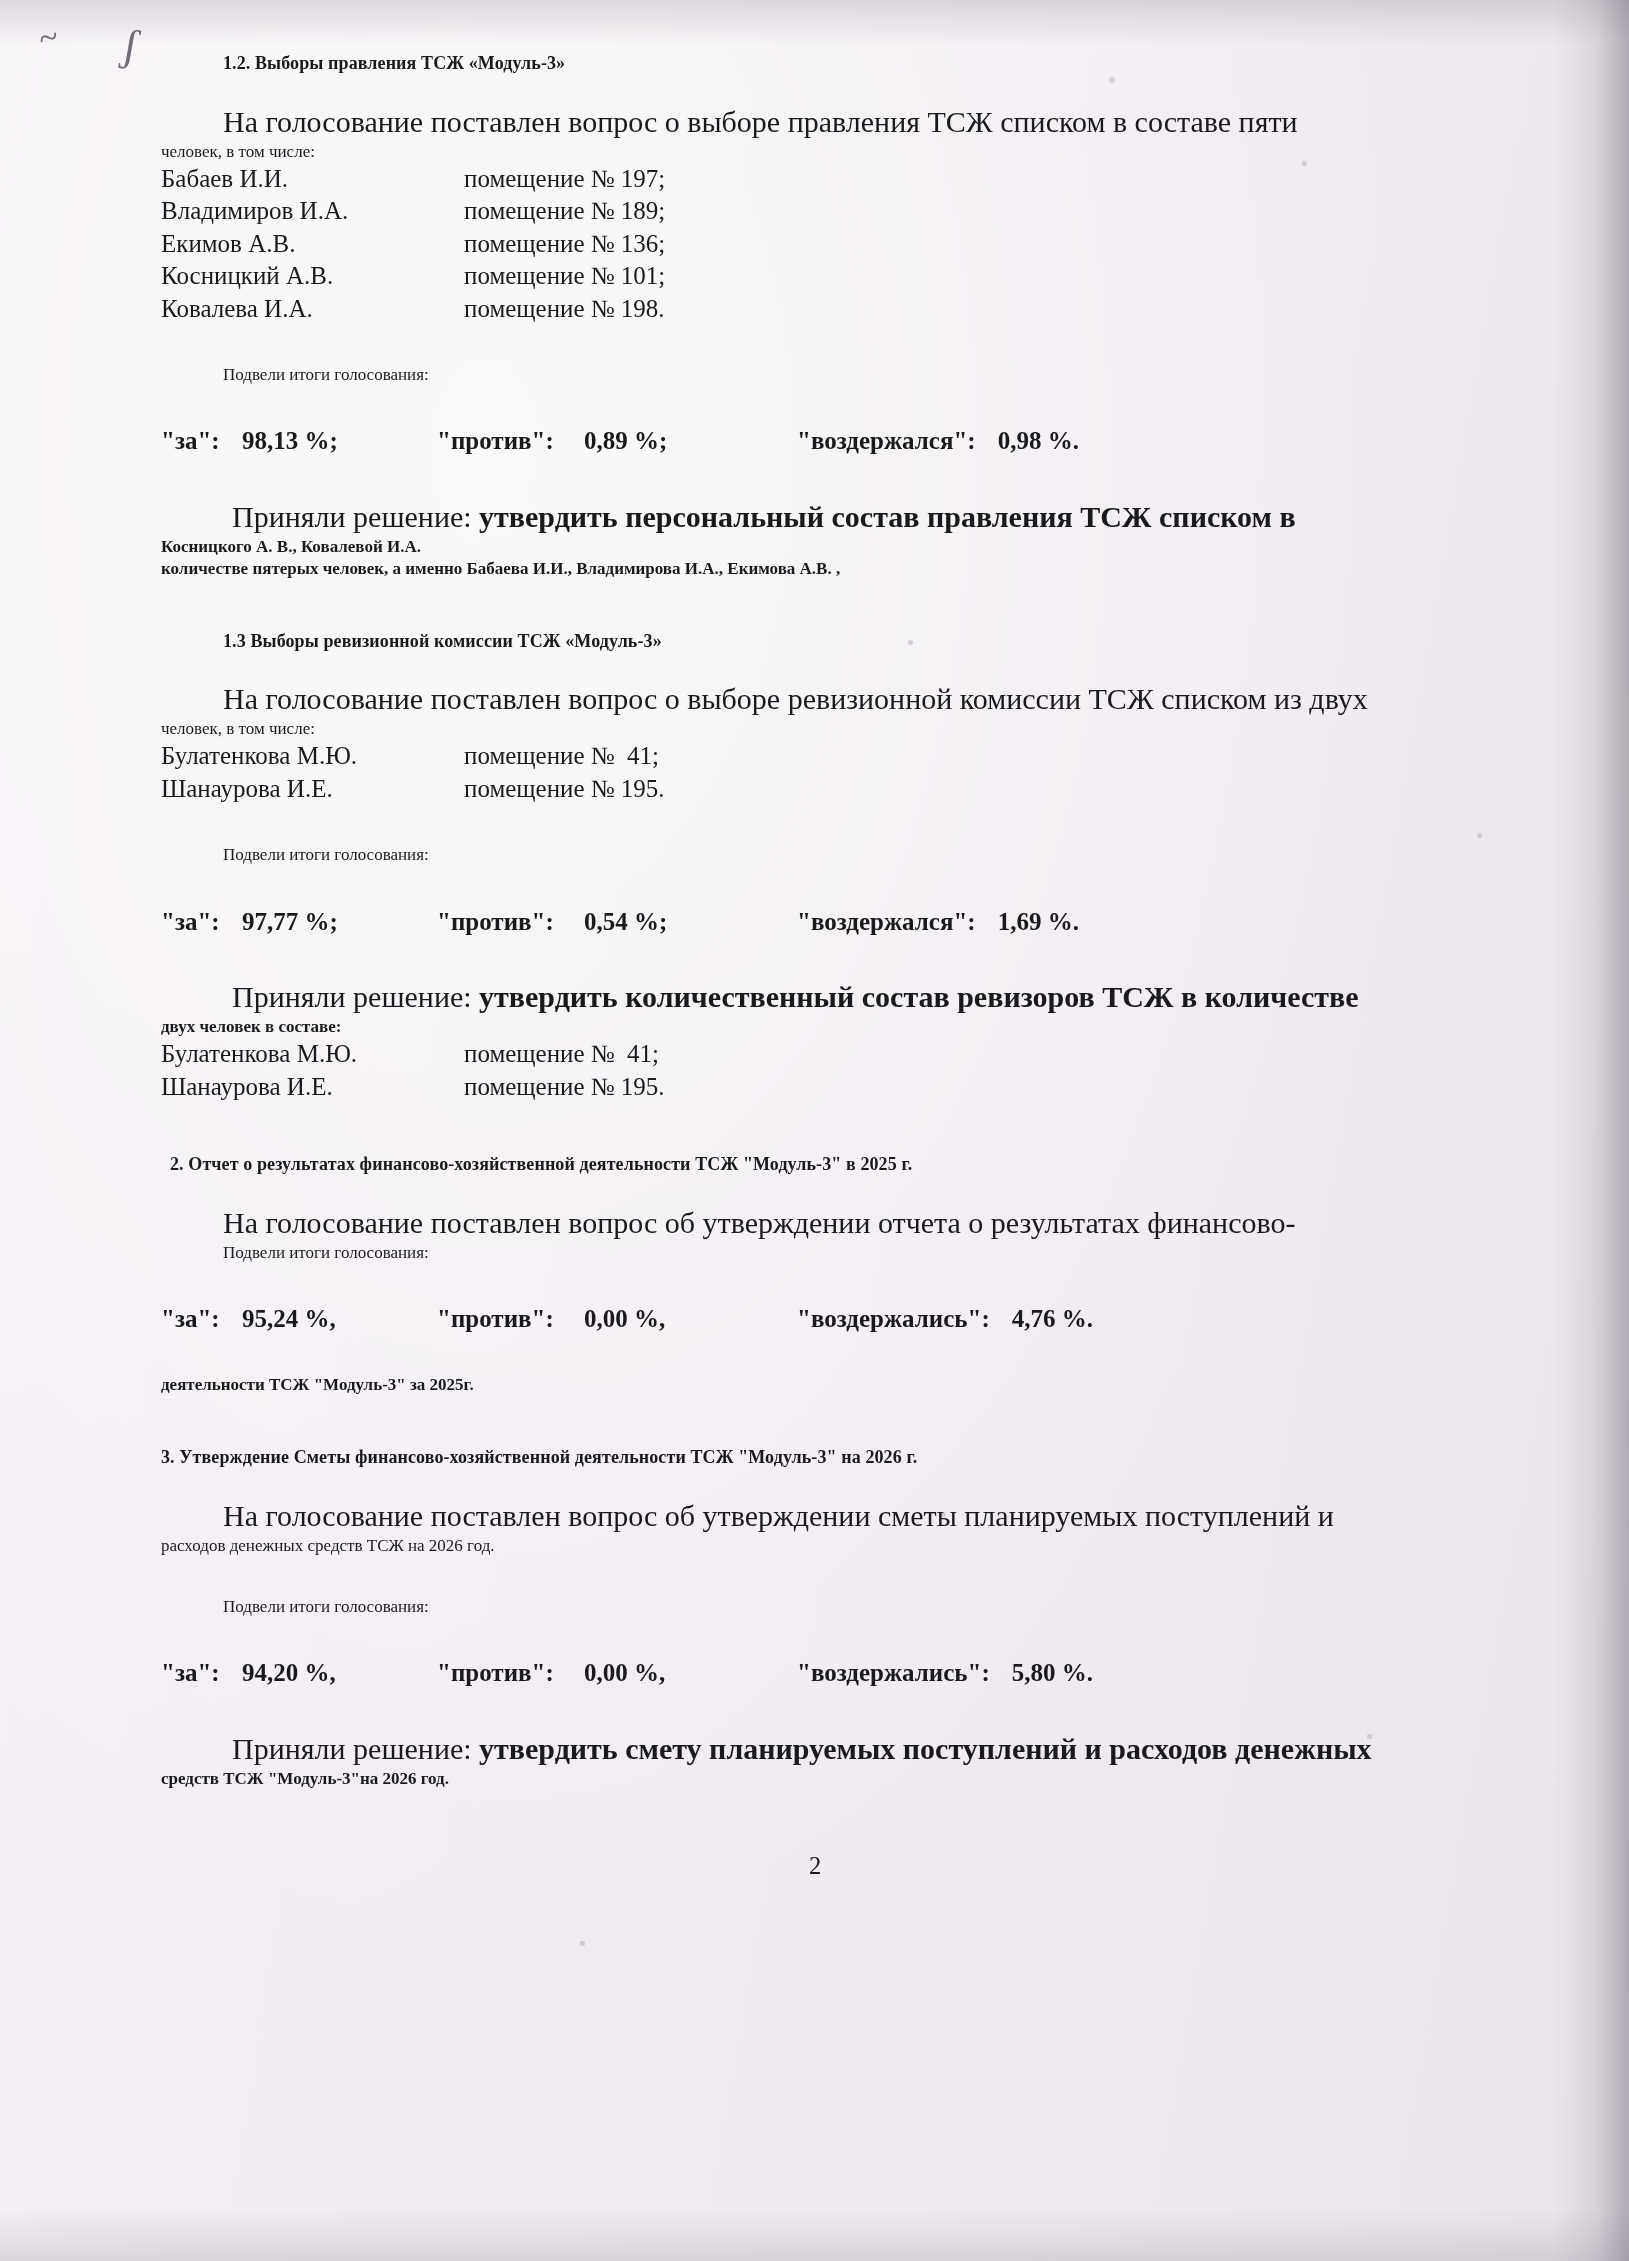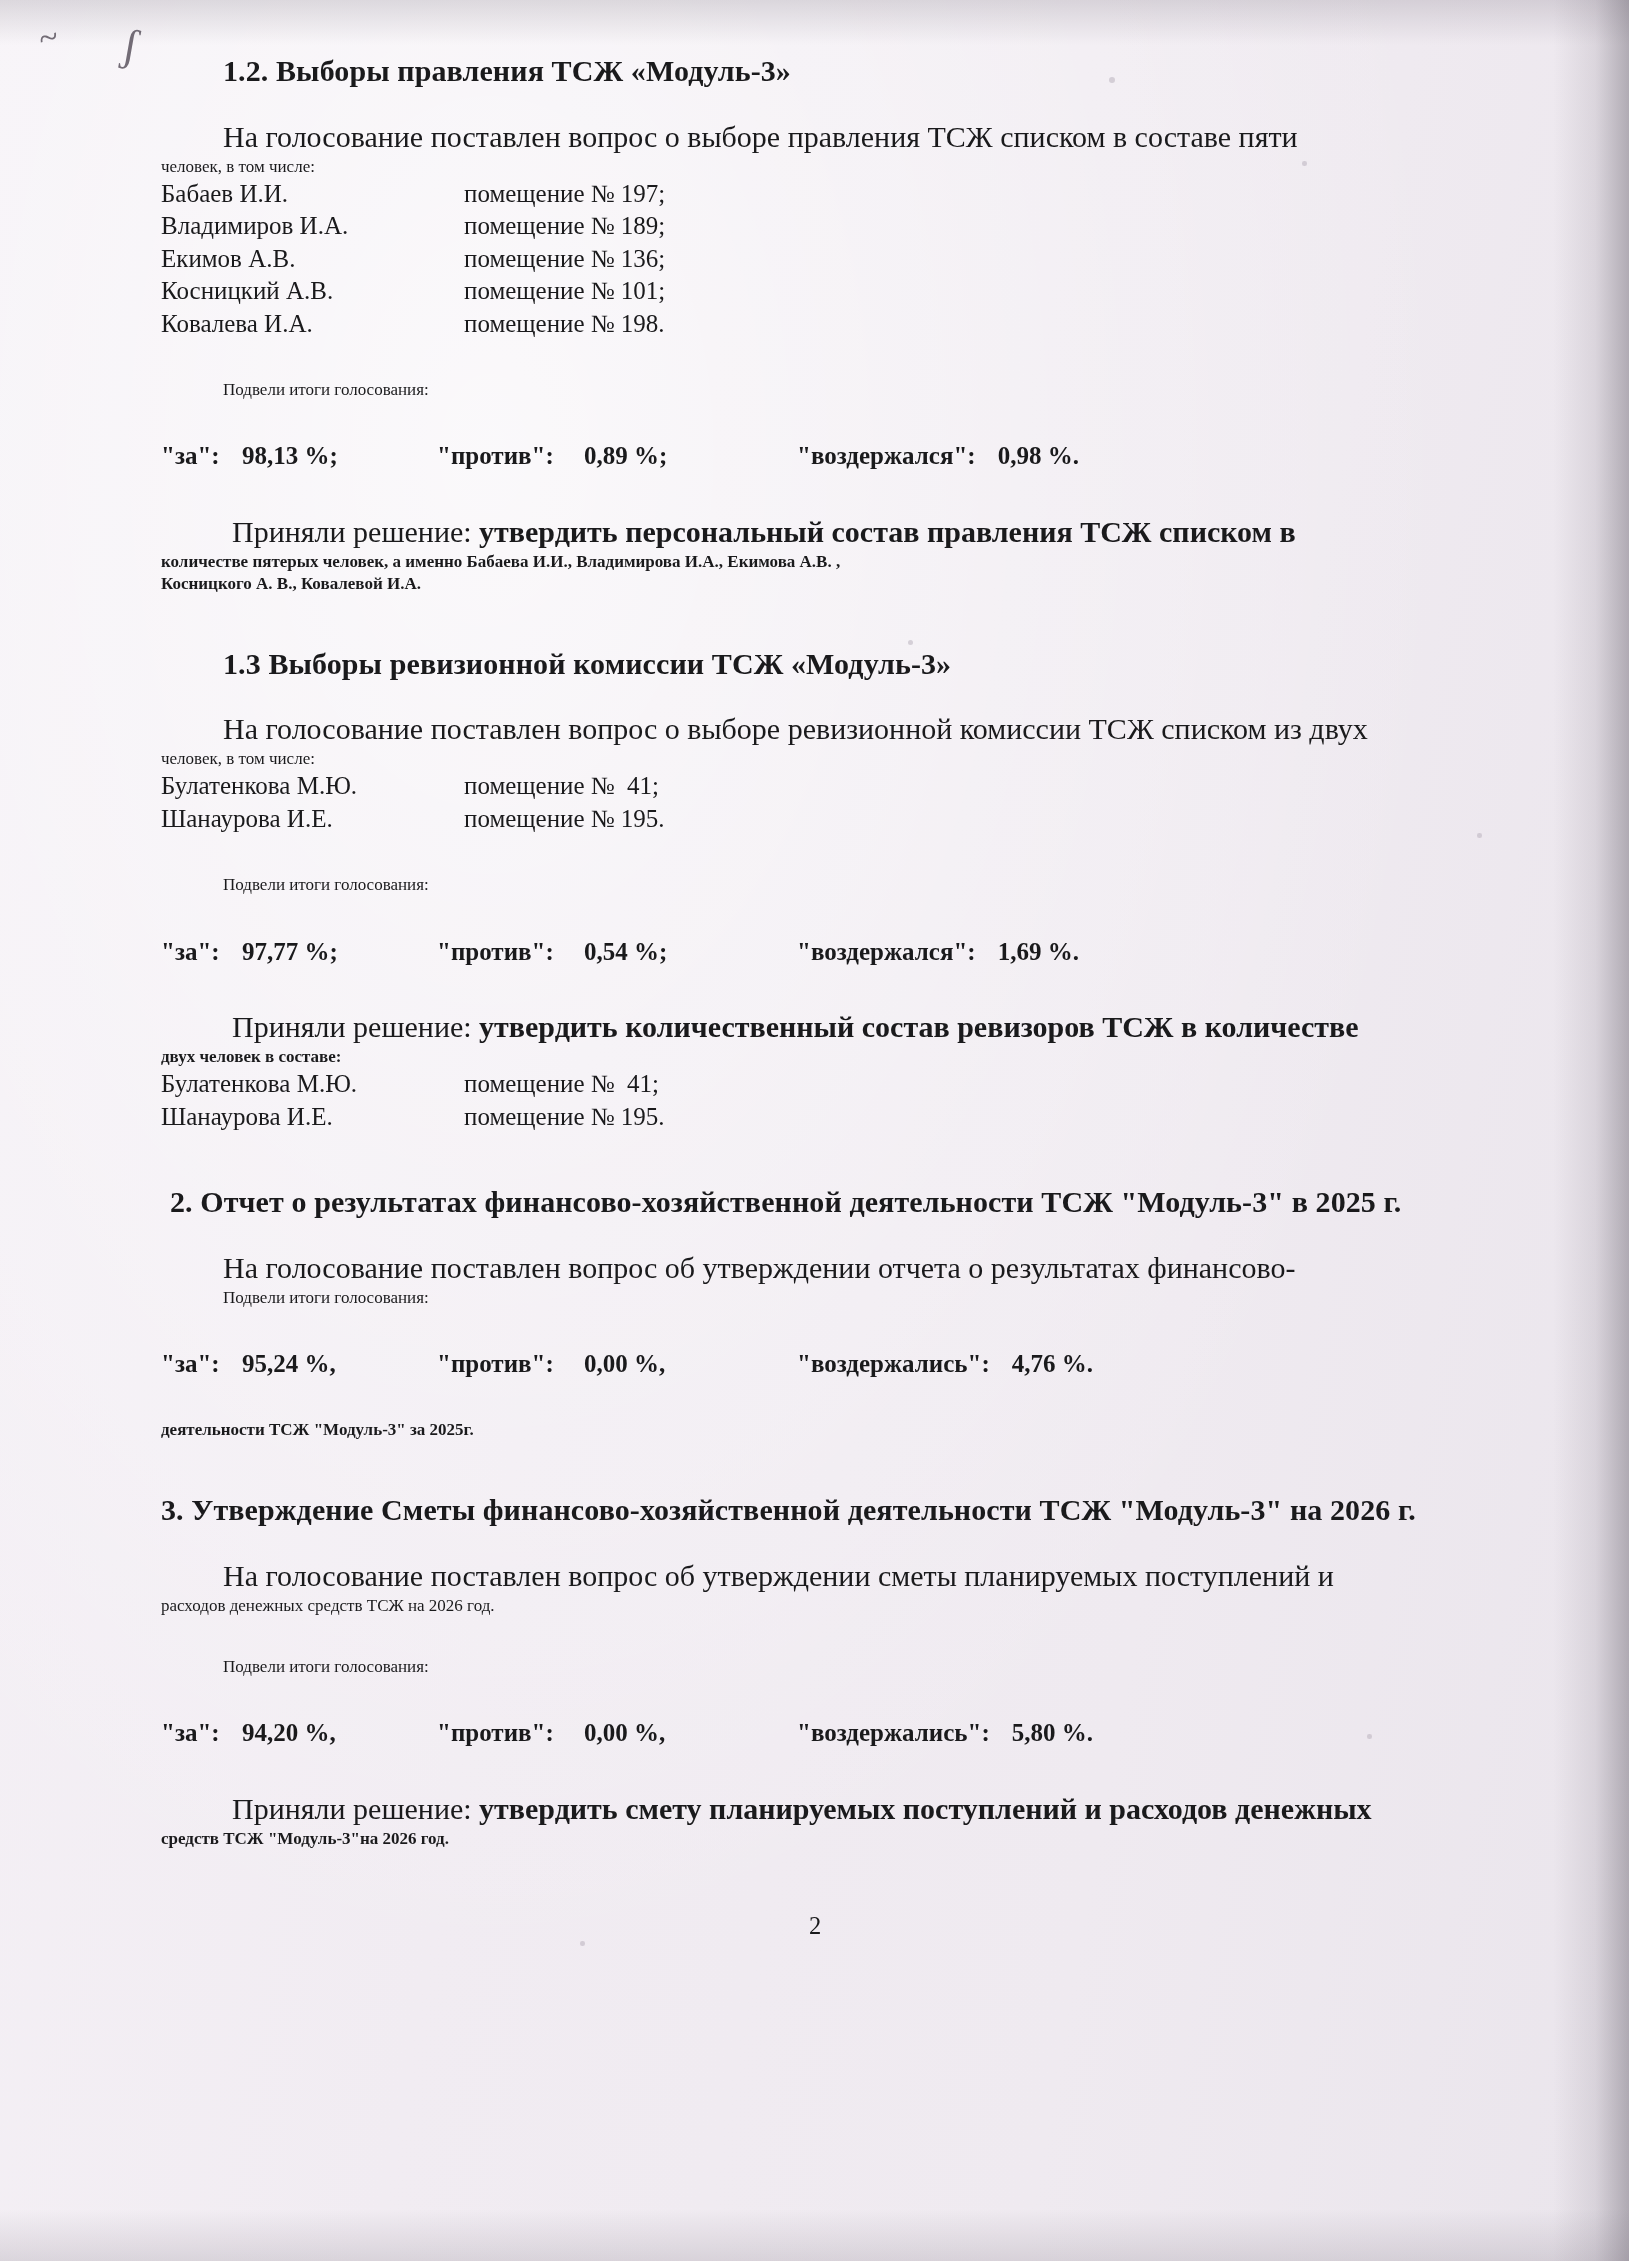--- a/index.html
+++ b/index.html
@@ -58,21 +58,21 @@
 
   .doodle {
     position: absolute;
     color: #5c5560;
     font-family: "Liberation Serif", serif;
     pointer-events: none;
     opacity: .85;
   }
 
   h2.section-heading {
-    font-size: 30px;
+    font-size: 18px;
     font-weight: bold;
     margin: 0;
     line-height: 1.25;
     letter-spacing: 0.1px;
   }
   p.para {
     font-size: 30px;
     line-height: 1.30;
     margin: 0;
     text-align: justify;
@@ -187,22 +187,22 @@
         <span class="v-val-ag">0,89 %;</span>
         <span class="v-label-abs">"воздержался":</span>
         <span class="v-val-abs">0,98 %.</span>
       </div>
 
       <div class="spacer-m"></div>
 
       <p class="para" style="text-indent:71px;">
         <span>Приняли решение: </span><span class="bold">утвердить персональный состав правления ТСЖ списком в</span>
       </p>
+      <p class="plain bold">Косницкого А. В., Ковалевой И.А.</p>
       <p class="plain bold">количестве пятерых человек, а именно Бабаева И.И., Владимирова И.А., Екимова А.В. ,</p>
-      <p class="plain bold">Косницкого А. В., Ковалевой И.А.</p>
     </div>
 
     <div class="spacer-l"></div>
 
     <div>
       <h2 class="section-heading" style="padding-left:62px;">1.3 Выборы ревизионной комиссии ТСЖ «Модуль-3»</h2>
 
       <div class="spacer-s"></div>
 
       <p class="para">

